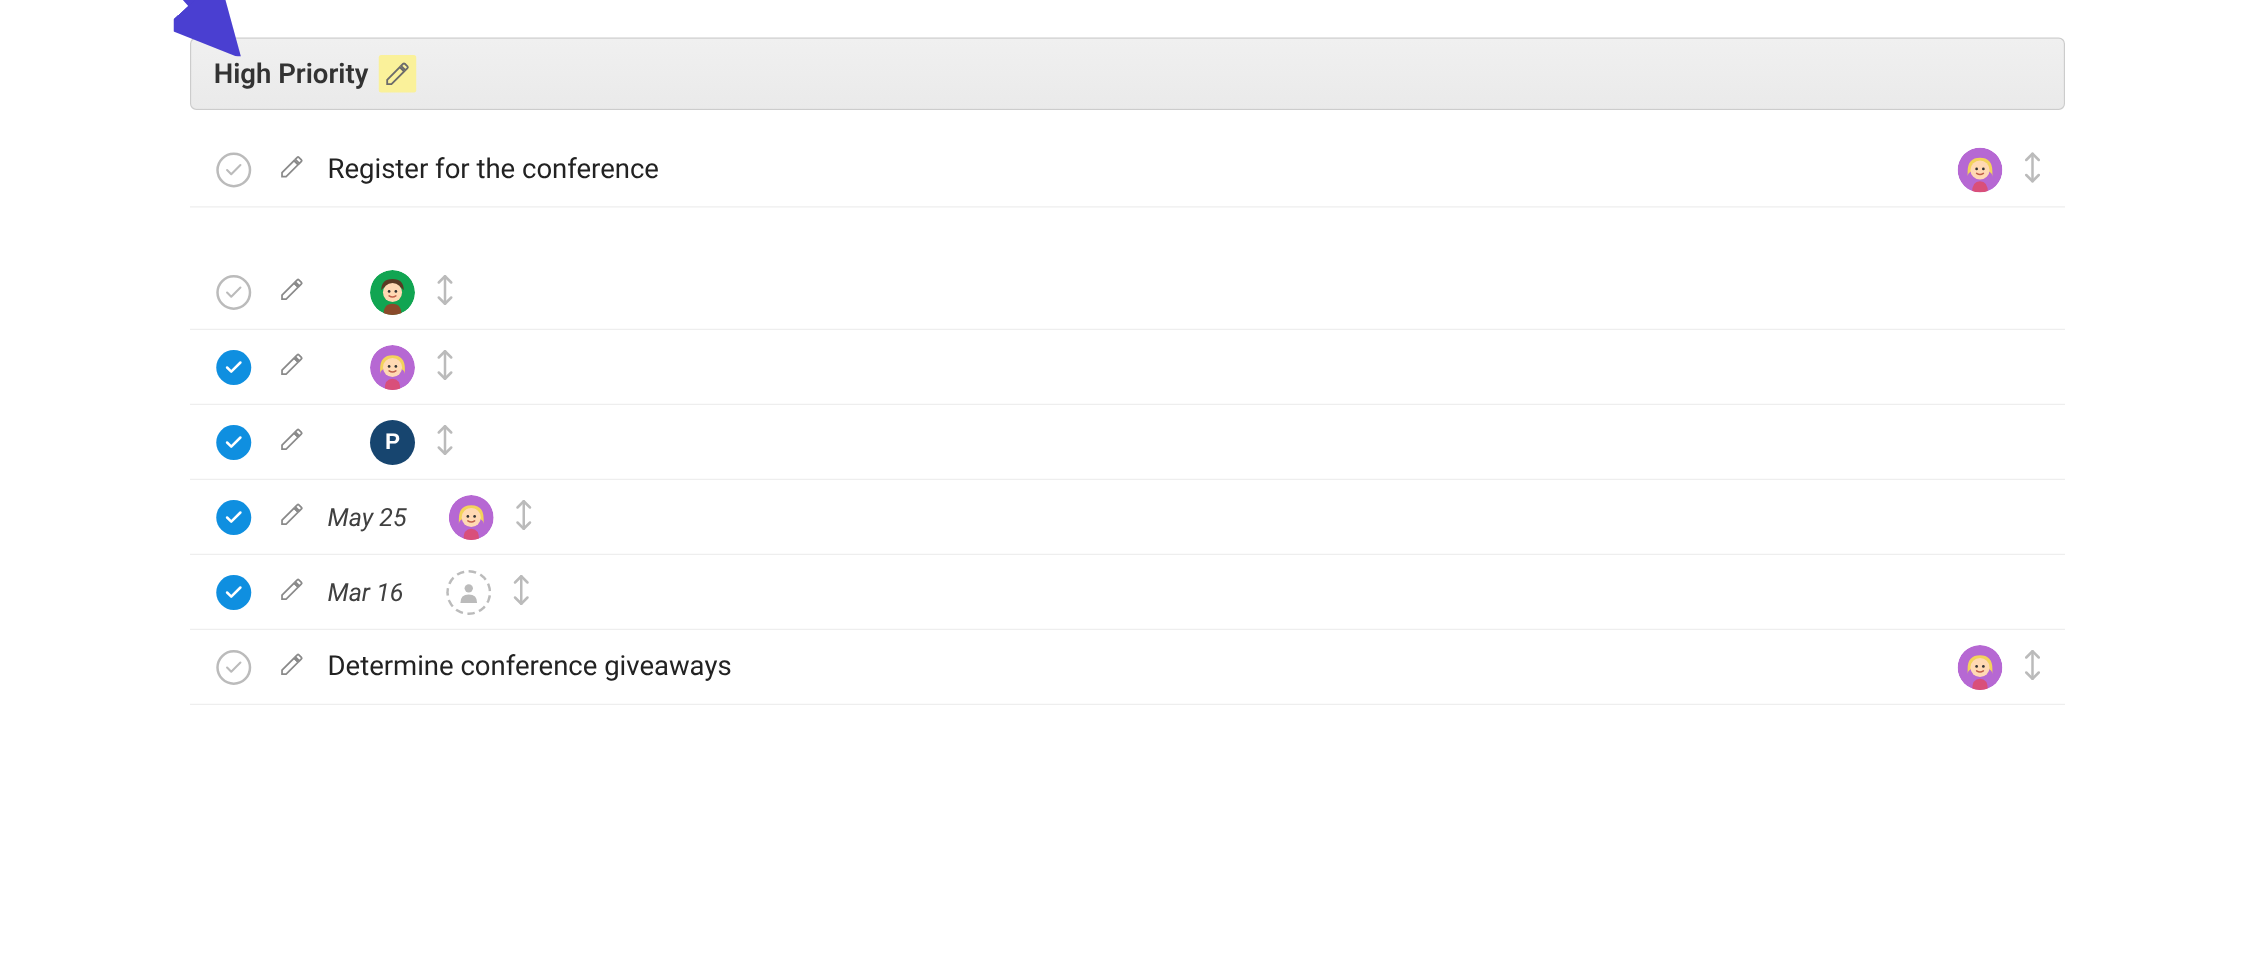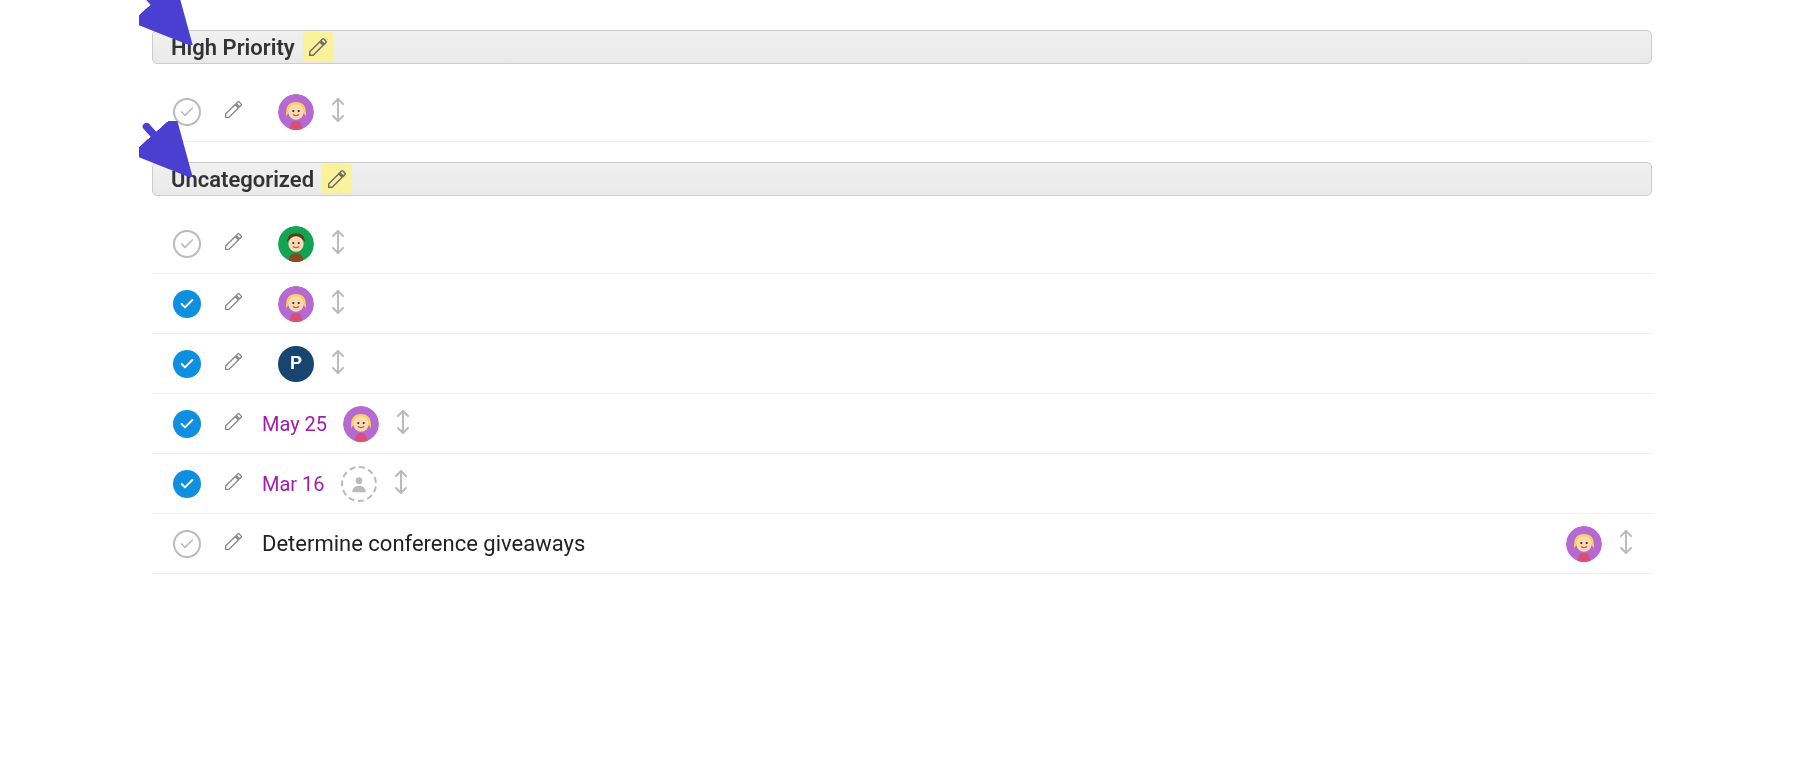--- a/index.html
+++ b/index.html
@@ -15,21 +15,21 @@
     margin: 0 auto;
     padding: 30px 20px 40px 20px;
   }
   .group {
     margin-bottom: 20px;
   }
   .group-header {
     position: relative;
     display: flex;
     align-items: center;
-    height: 34px;
+    height: 58px;
     padding: 0 18px;
     background: linear-gradient(#f0f0f0, #eaeaea);
     border: 1px solid #ccc;
     border-radius: 5px;
     font-size: 22px;
     font-weight: 600;
     color: #333;
   }
   .group-header .title-text {
     margin-right: 8px;
@@ -99,23 +99,24 @@
   .task-title {
     flex: 1 1 auto;
     font-size: 22px;
     color: #222;
   }
   .task-title.done {
     color: #6b6b6b;
   }
   .task-date {
     font-size: 20px;
-    color: #a21caf;
-    margin-right: 12px;
+    color: #404040;
+    margin-right: 30px;
     white-space: nowrap;
+    font-style: italic;
   }
   .task-avatar {
     width: 44px;
     flex: 0 0 44px;
     display: flex;
     align-items: center;
     justify-content: center;
   }
   .avatar {
     width: 36px; height: 36px;
@@ -181,20 +182,21 @@
               </svg>
             </span>
       </div>
       <div class="task-edit">
         <span><svg viewBox="0 0 24 24" fill="none" stroke="#8a8a8a" stroke-width="1.6">
     <path d="M3 17.25V21h3.75L17.81 9.94l-3.75-3.75L3 17.25z"></path>
     <path d="M14.06 6.19l3.75 3.75"></path>
     <path d="M20.71 7.04a1 1 0 0 0 0-1.41l-2.34-2.34a1 1 0 0 0-1.41 0l-1.83 1.83 3.75 3.75 1.83-1.83z"></path>
   </svg></span>
       </div>
+      <div class="task-title ">Register for the conference</div>
       <div class="task-date"></div>
       <div class="task-avatar">
             <span class="avatar">
               <svg viewBox="0 0 40 40">
     <circle cx="20" cy="20" r="20" fill="#b668d3"></circle>
     <path d="M9 21 Q9 9 20 9 Q31 9 31 21 L31 26 Q31 20 20 20 Q9 20 9 26 Z" fill="#f3d35b"></path>
     <circle cx="20" cy="20" r="8.5" fill="#ffd9b3"></circle>
     <circle cx="17" cy="19" r="1.2" fill="#333"></circle>
                 <circle cx="23" cy="19" r="1.2" fill="#333"></circle>
     <path d="M17 23 Q20 25 23 23" stroke="#c0604a" stroke-width="1.4" fill="none" stroke-linecap="round"></path>
@@ -206,42 +208,20 @@
         <span><svg viewBox="0 0 18 28" fill="none" stroke="#bbb" stroke-width="2" stroke-linecap="round" stroke-linejoin="round">
     <polyline points="4,8 9,3 14,8"></polyline>
     <polyline points="4,20 9,25 14,20"></polyline>
     <line x1="9" y1="3" x2="9" y2="25"></line>
   </svg></span>
       </div>
     </div>
       </div>
     </div>
     <div class="group">
-      <div class="group-header">
-    <span class="title-text">Uncategorized</span>
-    <span class="edit-wrap highlight">
-      <span class="edit-icon">
-            <svg viewBox="0 0 24 24" fill="none" stroke="#6b6b6b" stroke-width="1.6">
-    <path d="M3 17.25V21h3.75L17.81 9.94l-3.75-3.75L3 17.25z"></path>
-    <path d="M14.06 6.19l3.75 3.75"></path>
-    <path d="M20.71 7.04a1 1 0 0 0 0-1.41l-2.34-2.34a1 1 0 0 0-1.41 0l-1.83 1.83 3.75 3.75 1.83-1.83z"></path>
-  </svg>
-          </span>
-    </span>
-  <div class="arrow-annot" style="left: -14px;">
-          <svg viewBox="0 0 60 60">
-    <defs>
-              <marker id="ah" markerWidth="8" markerHeight="8" refX="5" refY="4" orient="auto">
-                <path d="M0,0 L8,4 L0,8 z" fill="#4a3fd1"></path>
-              </marker>
-            </defs>
-    <line x1="8" y1="6" x2="42" y2="44" stroke="#4a3fd1" stroke-width="8" marker-end="url(#ah)" stroke-linecap="round"></line>
-  </svg>
-        </div>
-      </div>
       <div class="task-list">
         <div class="task-row">
       <div class="task-checkbox">
         <span class="chk chk-open">
               <svg viewBox="0 0 24 24" fill="none" stroke="#bbb" stroke-width="2.5" stroke-linecap="round" stroke-linejoin="round">
                 <polyline points="20 6 9 17 4 12"></polyline>
               </svg>
             </span>
       </div>
       <div class="task-edit">

